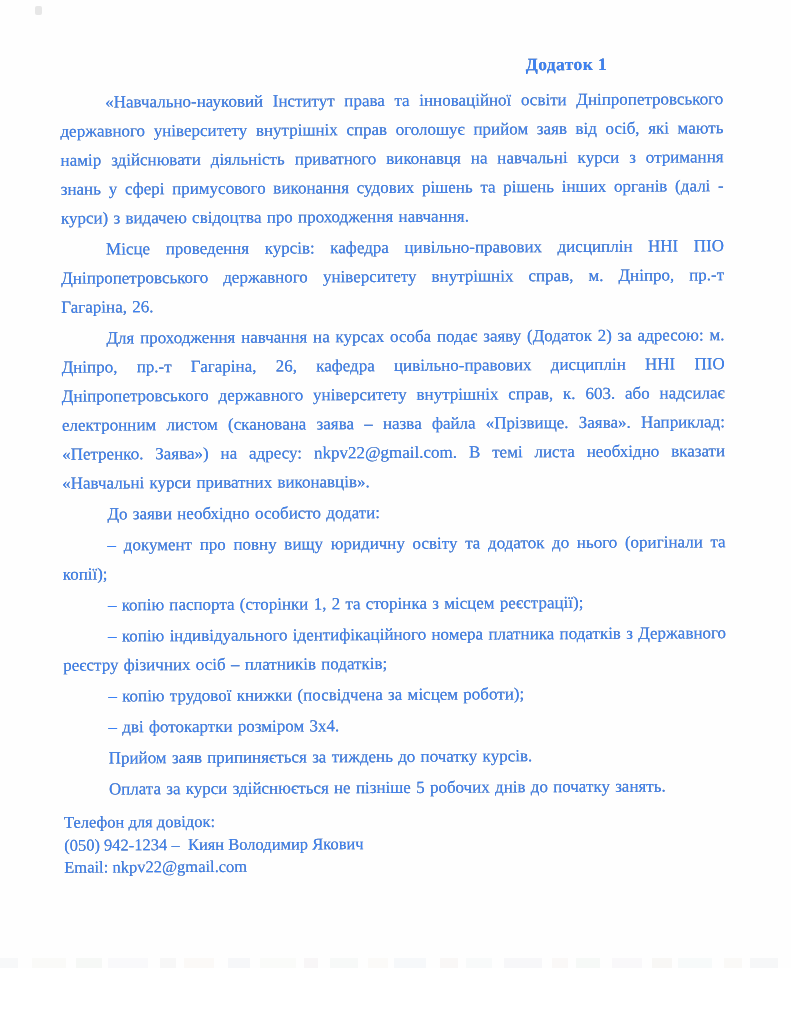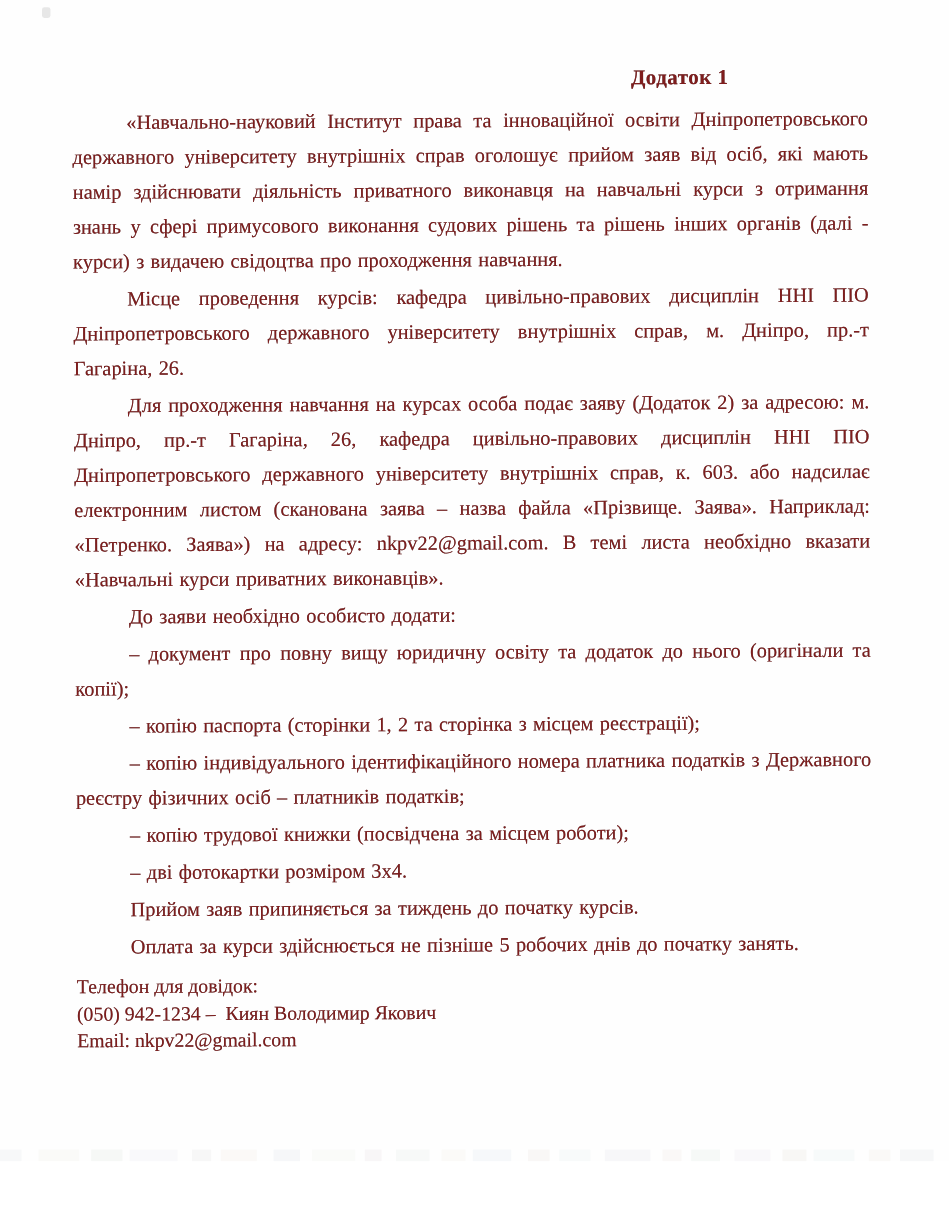--- a/index.html
+++ b/index.html
@@ -7,21 +7,21 @@
     padding: 0;
     background: #ffffff;
   }
   .page {
     position: relative;
     width: 791px;
     height: 968px;
     background: #fefefe;
     overflow: hidden;
     font-family: "Liberation Serif", "DejaVu Serif", serif;
-    color: #7f1d1d;
+    color: #3b82f6;
   }
   .scan-speck {
     position: absolute;
     top: 6px;
     left: 35px;
     width: 7px;
     height: 9px;
     background: #e7e7e7;
     border-radius: 2px;
   }

